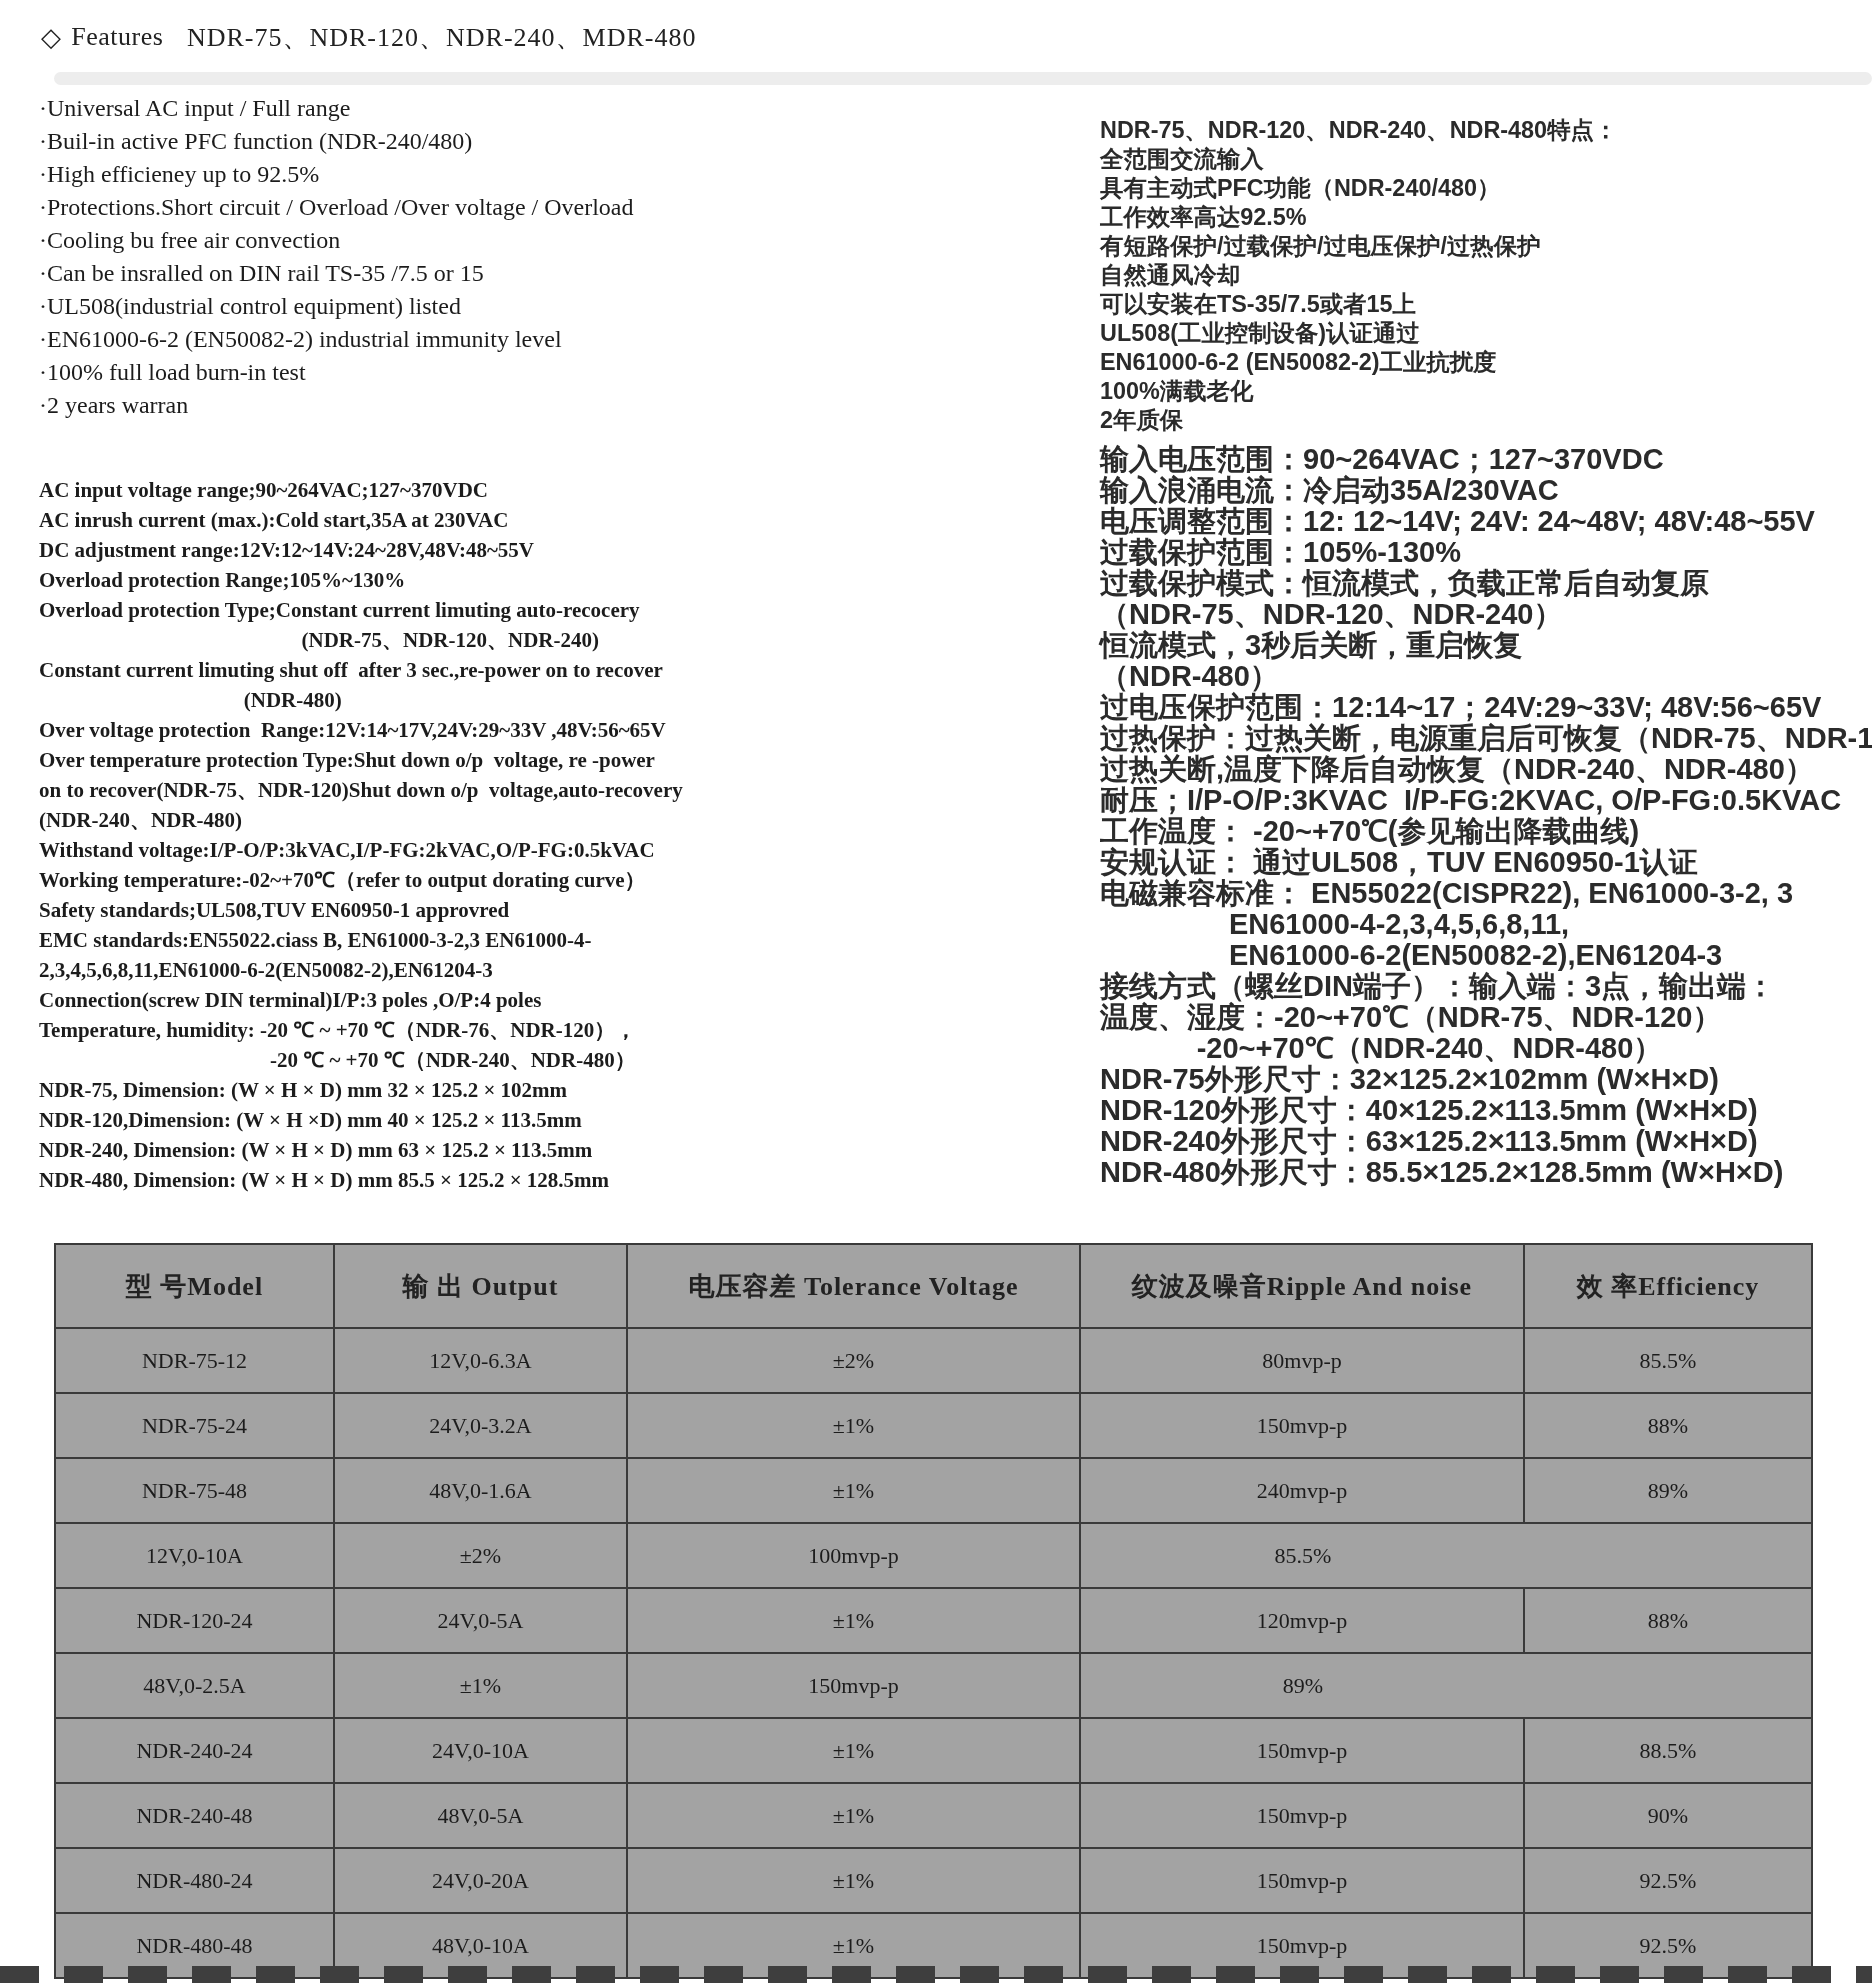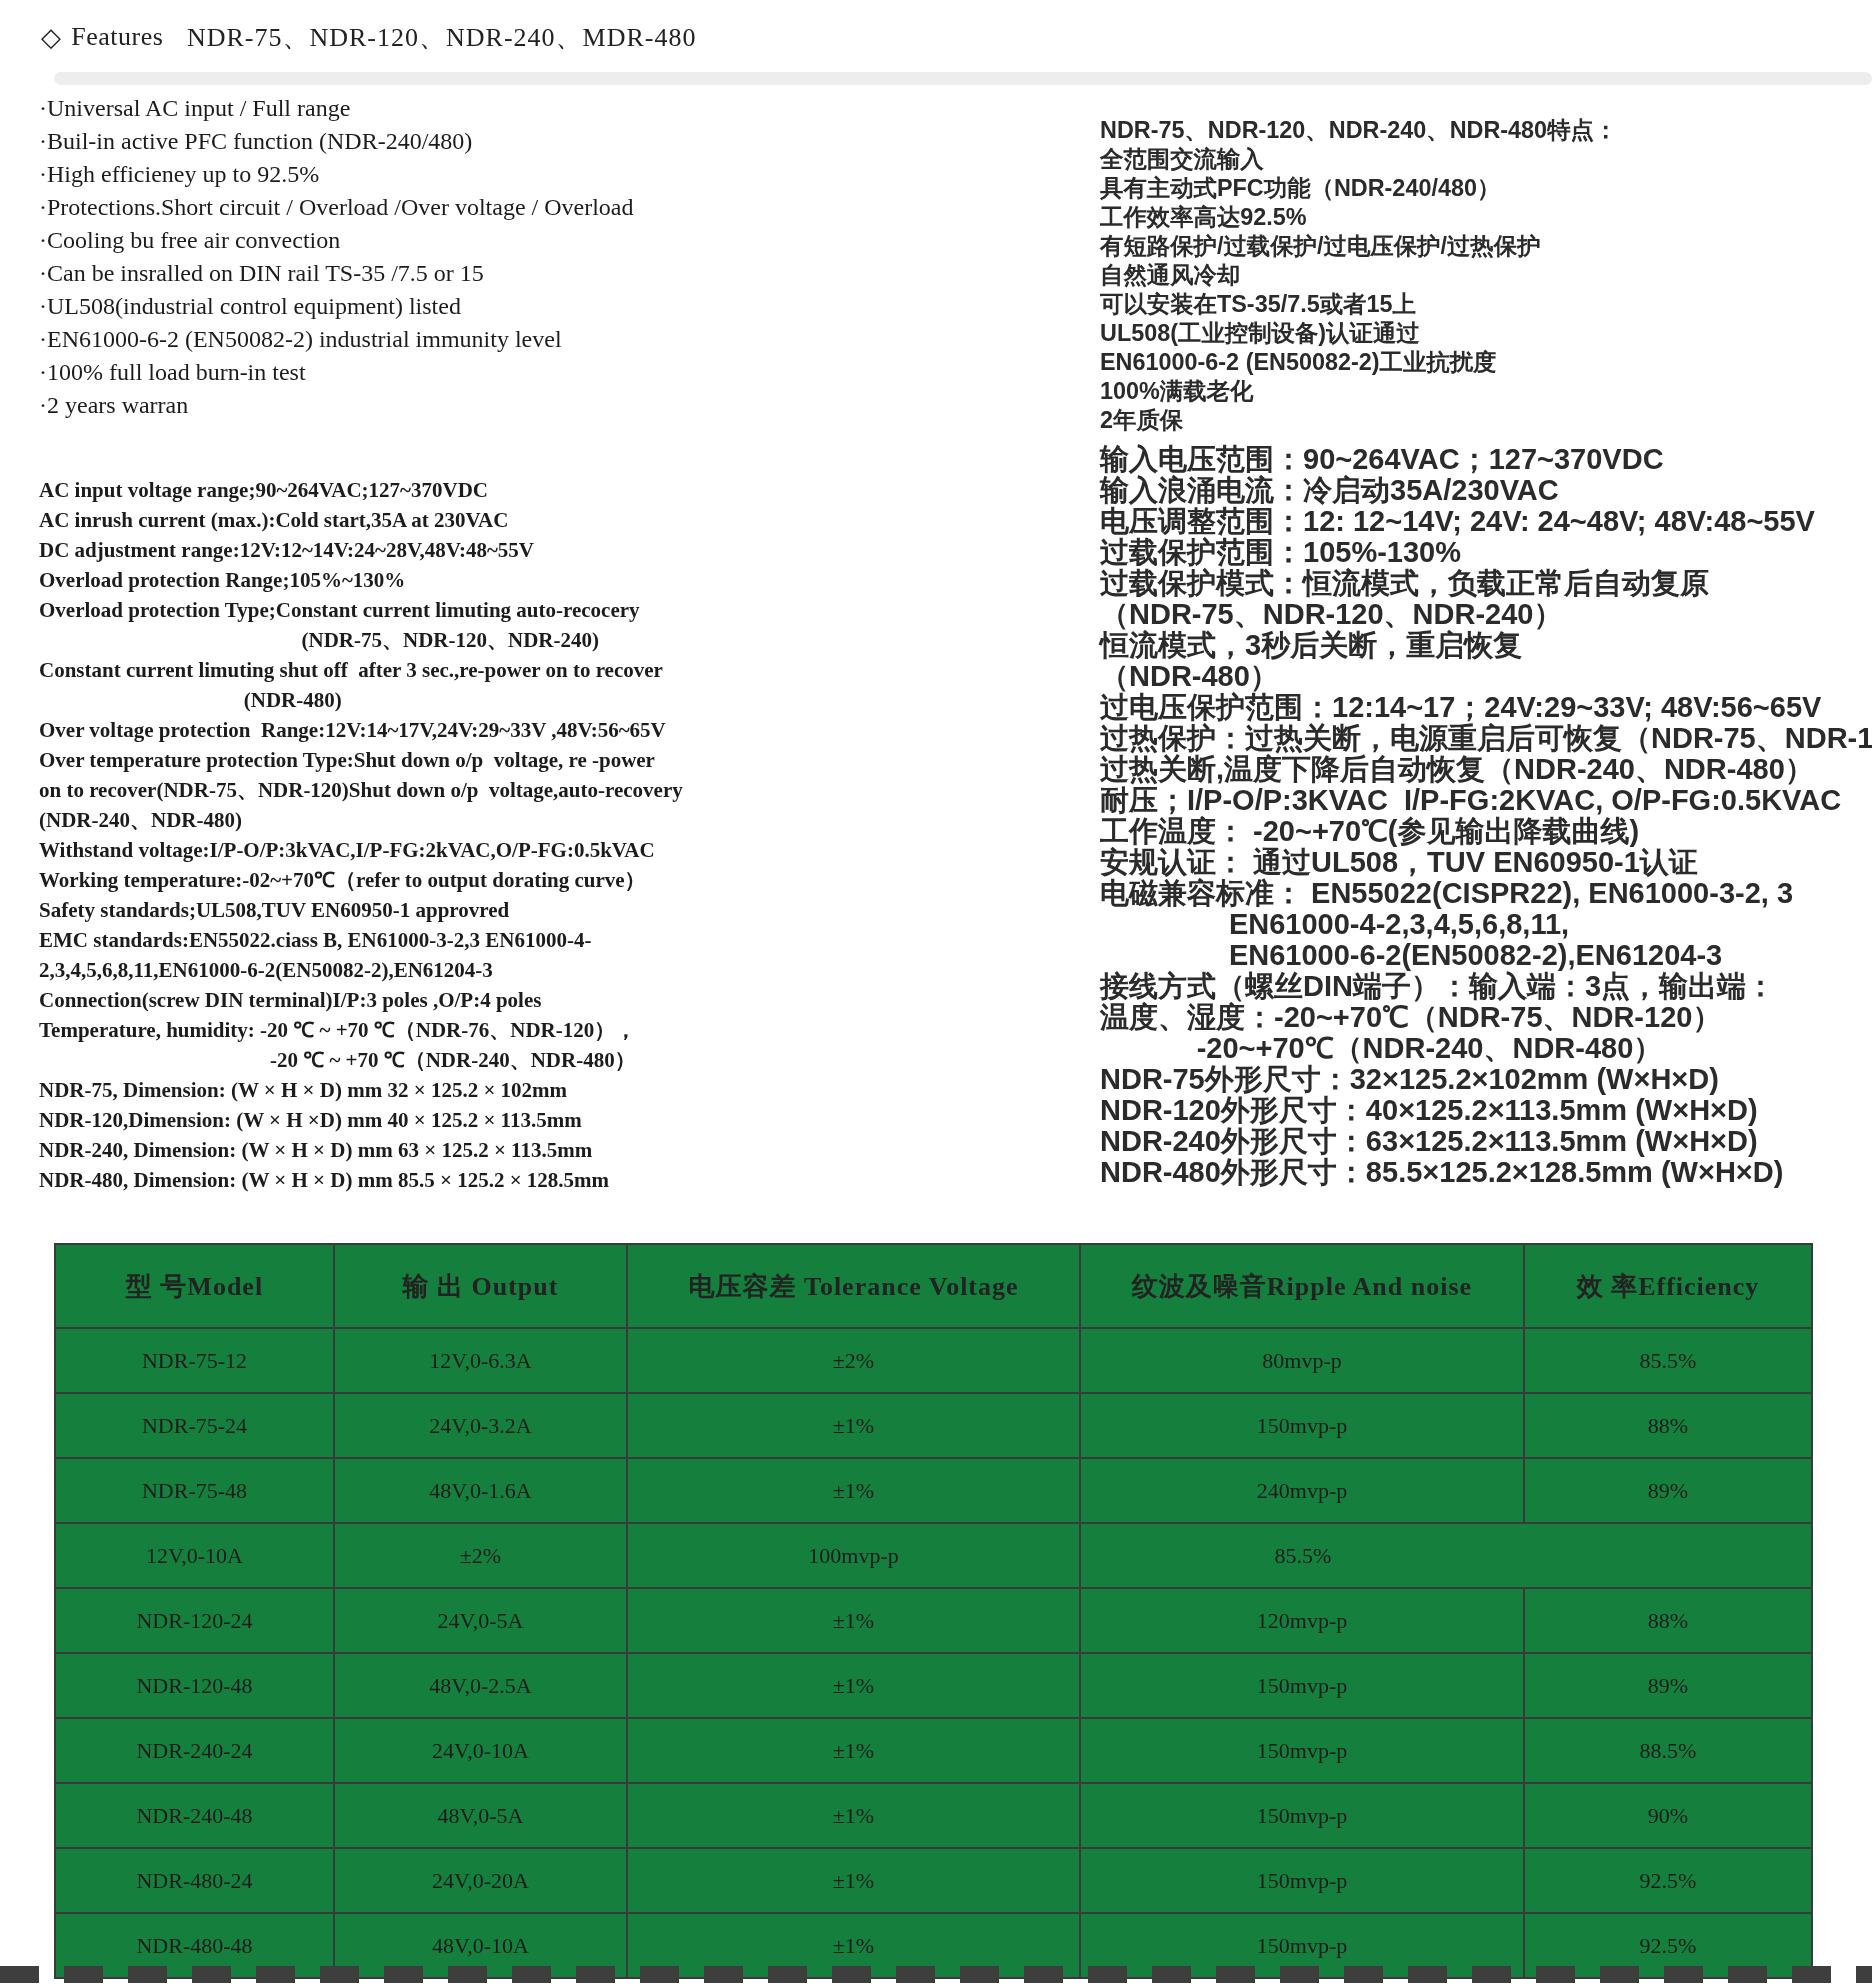--- a/index.html
+++ b/index.html
@@ -13,21 +13,21 @@
   
   .feat-en{position:absolute;left:39px;top:92px;font-size:24px;line-height:33px;white-space:pre;}
   .feat-zh{position:absolute;left:1100px;top:96px;font-size:23.4px;line-height:29px;white-space:pre;
            font-family:"Liberation Sans", sans-serif;font-weight:600;color:#2b2b2b;margin-top:20px;}
   
   .spec-en{position:absolute;left:39px;top:475px;font-size:21px;line-height:30px;white-space:pre;font-weight:bold;}
   .spec-zh{position:absolute;left:1100px;top:444px;font-size:29px;line-height:31px;white-space:pre;
            font-family:"Liberation Sans", sans-serif;font-weight:600;color:#2b2b2b;}
   
   .spec-table{position:absolute;left:54px;top:1243px;width:1755px;border:2.4px solid #3a3a3a;
-              background:#15803d;}
+              background:#a3a3a3;}
   .trow{display:grid;grid-template-columns:279px 293px 453px 444px 1fr;}
   .trow .cell{display:flex;align-items:center;justify-content:center;
               border-right:2px solid #3a3a3a;text-align:center;}
   .trow .cell:last-child{border-right:none;}
   .thead-row{height:82px;font-size:26px;font-weight:600;color:#222;}
   .thead-row .cell{letter-spacing:1px;font-family:"Liberation Serif", serif;}
   .tbody .trow{height:63px;font-size:22px;border-top:2px solid #3a3a3a;}
   .tbody .trow:nth-child(3),.tbody .trow:nth-child(4),
   .tbody .trow:nth-child(7),.tbody .trow:nth-child(9){border-top-width:2.9px;}
   
@@ -92,21 +92,20 @@
           <div class="cell">85.5%</div>
         </div>
         <div class="trow">
           <div class="cell">NDR-120-24</div>
           <div class="cell">24V,0-5A</div>
           <div class="cell">±1%</div>
           <div class="cell">120mvp-p</div>
           <div class="cell">88%</div>
         </div>
         <div class="trow">
-          <div class="cell">NDR-120-48</div>
           <div class="cell">48V,0-2.5A</div>
           <div class="cell">±1%</div>
           <div class="cell">150mvp-p</div>
           <div class="cell">89%</div>
         </div>
         <div class="trow">
           <div class="cell">NDR-240-24</div>
           <div class="cell">24V,0-10A</div>
           <div class="cell">±1%</div>
           <div class="cell">150mvp-p</div>

